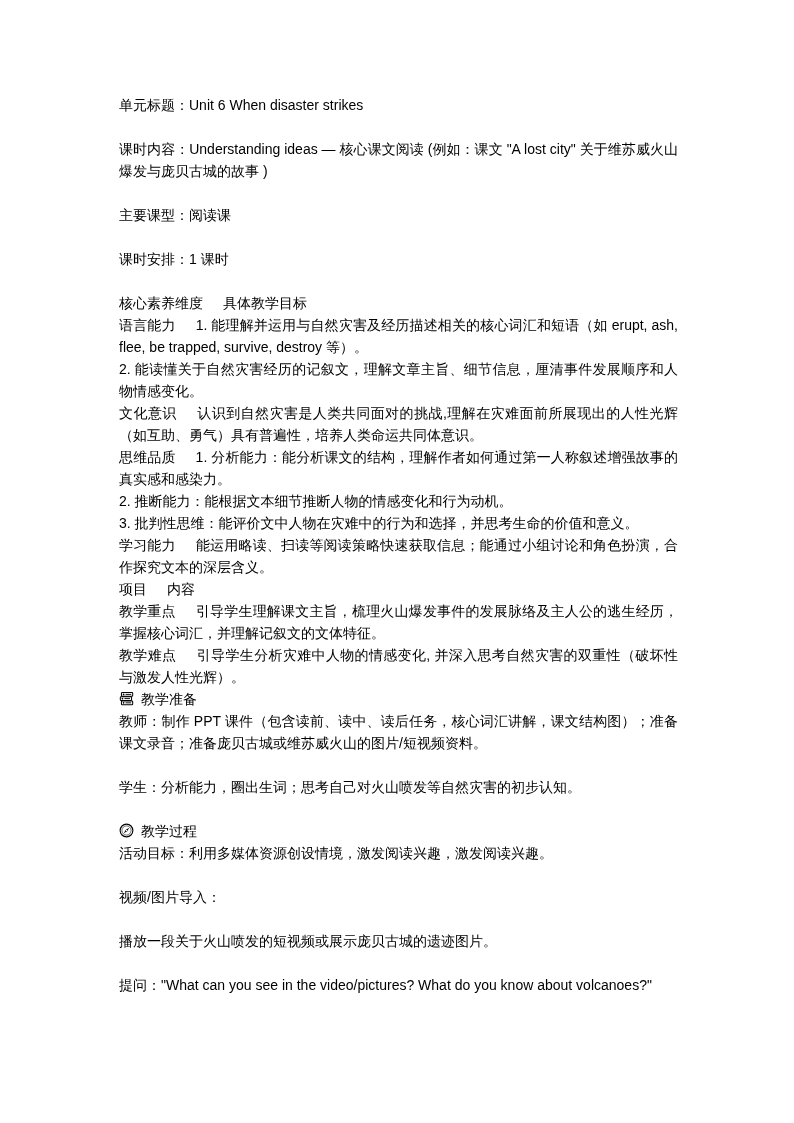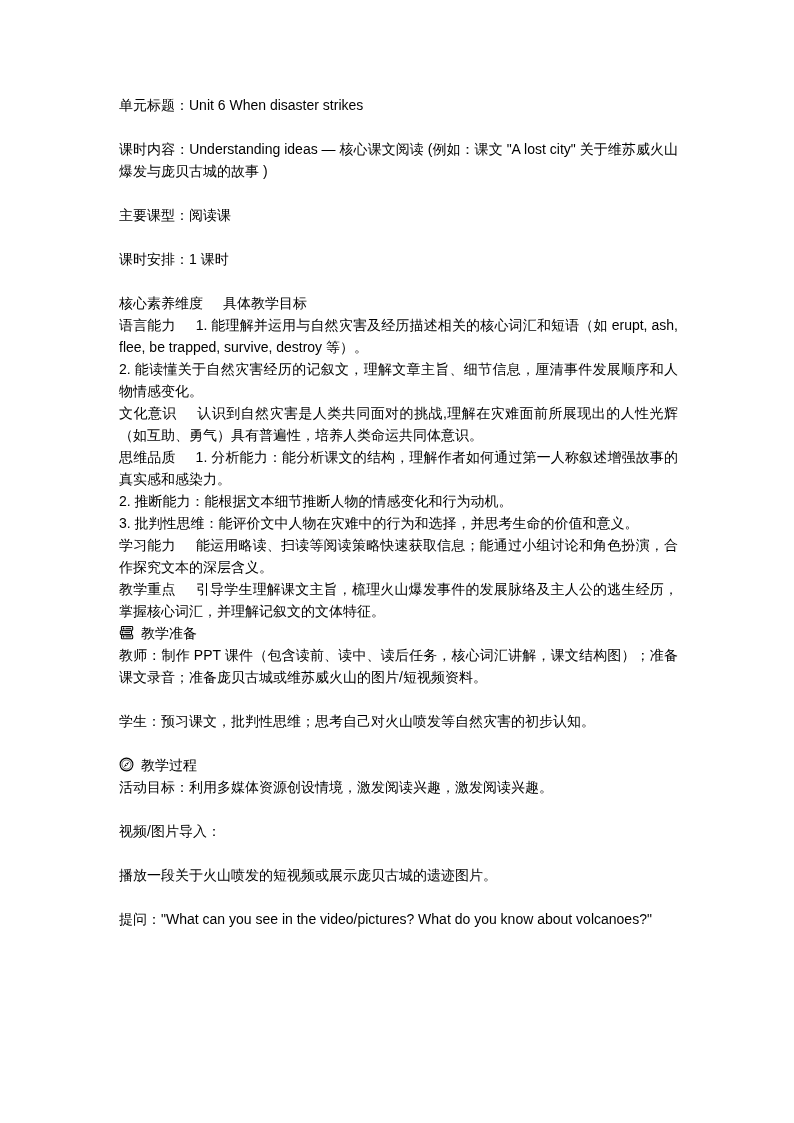--- a/index.html
+++ b/index.html
@@ -60,43 +60,49 @@
     <span>思维品质</span><span class="tab"></span><span>1. 分析能力：能分析课文的结构，理解作者如何通过第一人称叙述增强故事的真实感和感染力。</span>
   </p>
   <p>2. 推断能力：能根据文本细节推断人物的情感变化和行为动机。</p>
   <p>3. 批判性思维：能评价文中人物在灾难中的行为和选择，并思考生命的价值和意义。</p>
 
   <p>
     <span>学习能力</span><span class="tab"></span><span>能运用略读、扫读等阅读策略快速获取信息；能通过小组讨论和角色扮演，合作探究文本的深层含义。</span>
   </p>
 
 
+  <p>
+    <span>项目</span><span class="tab"></span><span>内容</span>
+  </p>
 
   <p>
     <span>教学重点</span><span class="tab"></span><span>引导学生理解课文主旨，梳理火山爆发事件的发展脉络及主人公的逃生经历，掌握核心词汇，并理解记叙文的文体特征。</span>
   </p>
 
+  <p>
+    <span>教学难点</span><span class="tab"></span><span>引导学生分析灾难中人物的情感变化, 并深入思考自然灾害的双重性（破坏性与激发人性光辉）。</span>
+  </p>
 
   <p>
     <span class="icon"><svg viewBox="0 0 16 16">
       <rect x="2.6" y="1.6" width="12" height="4" rx="0.8" fill="none" stroke="#000" stroke-width="1.1"></rect>
       <circle cx="4.9" cy="3.6" r="0.9" fill="#000"></circle>
       <line x1="7" y1="3.6" x2="13" y2="3.6" stroke="#000" stroke-width="1"></line>
       <rect x="1.4" y="6.1" width="12" height="4" rx="0.8" fill="none" stroke="#000" stroke-width="1.1"></rect>
       <circle cx="3.7" cy="8.1" r="0.9" fill="#000"></circle>
       <line x1="5.8" y1="8.1" x2="11.8" y2="8.1" stroke="#000" stroke-width="1"></line>
       <rect x="2.6" y="10.6" width="12" height="4" rx="0.8" fill="none" stroke="#000" stroke-width="1.1"></rect>
       <circle cx="4.9" cy="12.6" r="0.9" fill="#000"></circle>
       <line x1="7" y1="12.6" x2="13" y2="12.6" stroke="#000" stroke-width="1"></line>
     </svg></span><span>教学准备</span>
   </p>
 
   <p class="sp">教师：制作 PPT 课件（包含读前、读中、读后任务，核心词汇讲解，课文结构图）；准备课文录音；准备庞贝古城或维苏威火山的图片/短视频资料。</p>
 
-  <p class="sp">学生：预习课文，批判性思维；思考自己对火山喷发等自然灾害的初步认知。</p>
+  <p class="sp">学生：分析能力，圈出生词；思考自己对火山喷发等自然灾害的初步认知。</p>
 
   <p>
     <span class="icon"><svg viewBox="0 0 16 16">
       <circle cx="8" cy="8" r="6.8" fill="none" stroke="#000" stroke-width="1.2"></circle>
       <circle cx="8" cy="8" r="4.9" fill="none" stroke="#000" stroke-width="0.6"></circle>
       <path d="M10.9 5.1 L8.7 8.7 L5.1 10.9 L7.3 7.3 Z" fill="#000"></path>
       <circle cx="8" cy="8" r="0.7" fill="#fff"></circle>
     </svg></span><span>教学过程</span>
   </p>
 

